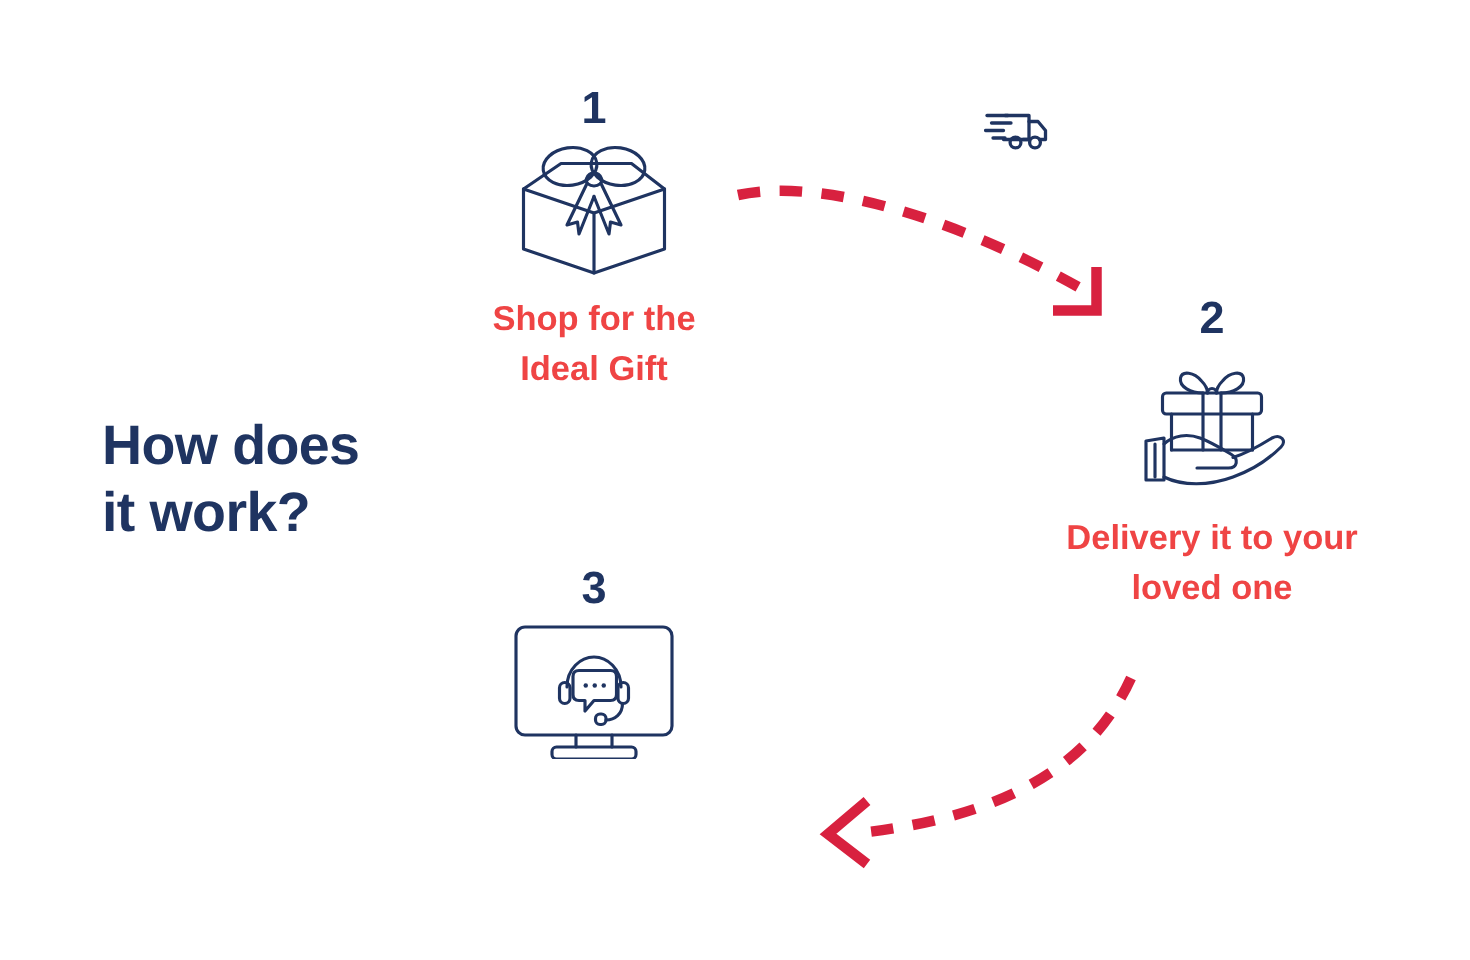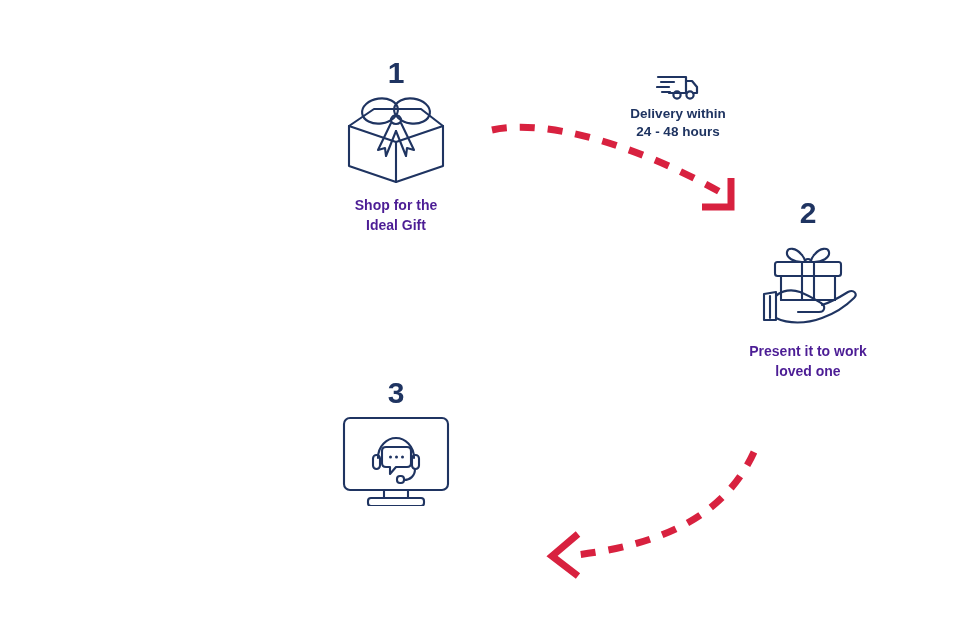--- a/index.html
+++ b/index.html
@@ -46,22 +46,22 @@
     font-size: 30px;
     font-weight: 700;
     line-height: 1;
     margin-bottom: 6px;
   }
   .step-icon {
     display: block;
     margin: 0 auto;
   }
   .step-label {
-    color: #4c1d95;
-    font-size: 14px;
+    color: #ef4444;
+    font-size: 23px;
     font-weight: 600;
     line-height: 1.42;
     white-space: pre-line;
     margin-top: 10px;
   }
 
   #step-1 { left: 296px; top: 58px;  width: 200px; }
   #step-2 { left: 708px; top: 198px; width: 200px; }
   #step-3 { left: 296px; top: 378px; width: 200px; }
 
@@ -88,20 +88,22 @@
     overflow: visible;
   }
   #arrow-1 { left: 488px; top: 112px; }
   #arrow-2 { left: 536px; top: 430px; }
 </style>
 </head>
 <body>
 
 <div class="canvas">
 
+  <div class="headline">How does
+it work?</div>
 
   <div class="step" id="step-1">
     <div class="step-number">1</div>
 
     <svg class="step-icon" width="110" height="92" viewBox="0 0 110 92">
       <g fill="none" stroke="#1f3461" stroke-width="2.1" stroke-linecap="round" stroke-linejoin="round">
 
         <path d="M8 32 L55 48 L102 32"></path>
         <path d="M8 32 L8 72 L55 88 L102 72 L102 32"></path>
         <path d="M55 48 L55 88"></path>
@@ -141,21 +143,21 @@
 
         <path d="M57 28 C57 24 63 24 63 28"></path>
 
         <path d="M16 60 L16 86 L28 86 L28 58 Z"></path>
         <path d="M22 62 L22 84"></path>
         <path d="M28 62 C34 56 44 55 52 58 C60 61 68 66 73 69 C78 72 77 78 71 78 L50 78"></path>
         <path d="M28 84 C40 90 58 90 74 84 C88 79 98 72 106 64 C110 60 106 55 100 58 C92 63 84 68 74 71"></path>
       </g>
     </svg>
 
-    <div class="step-label">Present it to work
+    <div class="step-label">Delivery it to your
 loved one</div>
   </div>
 
   <div class="step" id="step-3">
     <div class="step-number">3</div>
 
     <svg class="step-icon" width="112" height="92" viewBox="0 0 112 92">
       <g fill="none" stroke="#1f3461" stroke-width="2.1" stroke-linecap="round" stroke-linejoin="round">
 
         <rect x="4" y="4" width="104" height="72" rx="6"></rect>
@@ -193,22 +195,20 @@
         <path d="M6 20 L14 20"></path>
 
         <path d="M14 5 L30 5 L30 21 L13 21"></path>
         <path d="M30 9 L36 9 L41 15 L41 21 L37 21"></path>
         <path d="M30 21 L26 21"></path>
 
         <circle cx="21" cy="23" r="3.6"></circle>
         <circle cx="34" cy="23" r="3.6"></circle>
       </g>
     </svg>
-    <div class="note-text">Delivery within
-24 - 48 hours</div>
   </div>
 
   <svg class="arrow-svg" id="arrow-1" width="260" height="110" viewBox="0 0 260 110">
     <path d="M4 18 C60 6 150 34 232 80" fill="none" stroke="#d8213f" stroke-width="7" stroke-linecap="butt" stroke-dasharray="15 13"></path>
     <path d="M214 95 L243 95 L243 66" fill="none" stroke="#d8213f" stroke-width="7" stroke-linecap="butt"></path>
   </svg>
 
   <svg class="arrow-svg" id="arrow-2" width="250" height="150" viewBox="0 0 250 150">
     <path d="M218 22 C196 70 150 112 40 125" fill="none" stroke="#d8213f" stroke-width="7" stroke-linecap="butt" stroke-dasharray="15 13"></path>
     <path d="M42 104 L16 126 L42 146" fill="none" stroke="#d8213f" stroke-width="7" stroke-linecap="butt" stroke-linejoin="miter"></path>

